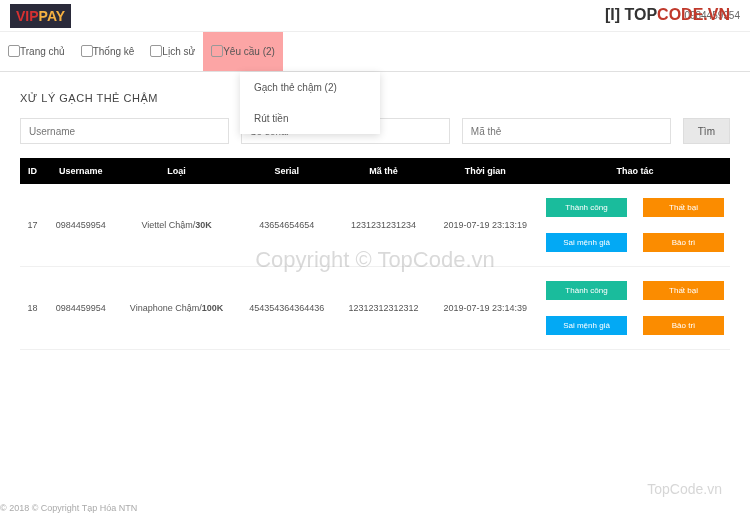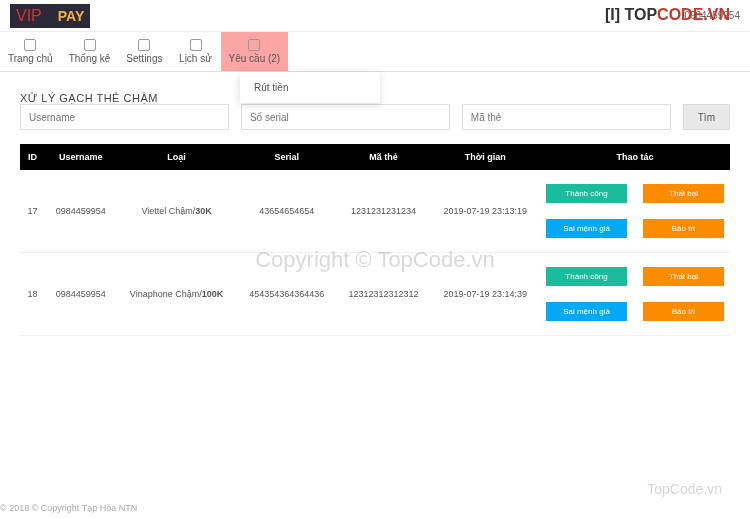--- a/index.html
+++ b/index.html
@@ -1,31 +1,31 @@
 <!DOCTYPE html>
 <html><head>
 <meta charset="utf-8">
 <style>
 * { margin: 0; padding: 0; box-sizing: border-box; }
 body { font-family: Arial, sans-serif; font-size: 11px; background: #fff; width: 750px; height: 519px; overflow: hidden; position: relative; }
 .header { height: 32px; background: #fff; display: flex; align-items: center; padding: 0 10px; border-bottom: 1px solid #eee; }
 .logo { background: #2a2a3a; padding: 2px 6px; display: inline-flex; align-items: center; height: 24px; }
-.logo-vip { color: #d63031; font-weight: normal; font-size: 16px; text-align: right; }
-.logo-pay { color: #f5b041; font-weight: bold; font-size: 14px; margin-left: 16px; }
+.logo-vip { color: #d63031; font-weight: bold; font-size: 14px; text-align: right; }
+.logo-pay { color: #f5b041; font-weight: bold; font-size: 14px; }
 .header-right { margin-left: auto; color: #666; font-size: 10px; }
 .watermark-top { position: absolute; right: 20px; top: 6px; font-size: 16px; font-weight: bold; color: #333; text-align: center; }
 .watermark-top .red { color: #c0392b; }
 .navbar { display: flex; background: #fff; border-bottom: 1px solid #e0e0e0; height: 40px; position: relative; }
-.nav-item { padding: 4px 8px; display: flex; flex-direction: column; align-items: center; justify-content: center; font-size: 10px; color: #555; cursor: pointer; min-width: 50px; }
+.nav-item { padding: 4px 8px; display: flex; flex-direction: row; align-items: center; justify-content: flex-start; font-size: 10px; color: #555; cursor: pointer; min-width: 50px; }
 .nav-item.active { background: #fca5a5; }
 .nav-icon { width: 12px; height: 12px; border: 1px solid #999; border-radius: 2px; margin-bottom: 2px; }
 .dropdown { position: absolute; left: 240px; top: 40px; background: #fff; box-shadow: 0 2px 8px rgba(0,0,0,0.15); width: 140px; z-index: 10; }
 .dropdown-item { padding: 10px 14px; font-size: 10px; color: #555; cursor: pointer; }
 .content { padding: 20px; }
-.page-title { font-size: 11px; color: #444; font-weight: normal; letter-spacing: 0.5px; }
+.page-title { font-size: 11px; color: #444; margin-bottom: 14px; font-weight: normal; letter-spacing: 0.5px; }
 .search-row { display: flex; gap: 12px; margin-bottom: 14px; }
 .search-input { flex: 1; padding: 6px 8px; border: 1px solid #e0e0e0; font-size: 10px; color: #999; height: 26px; }
 .search-btn { padding: 6px 14px; background: #e8e8e8; border: 1px solid #ddd; font-size: 10px; color: #555; cursor: pointer; height: 26px; }
 .table { width: 100%; border-collapse: collapse; }
 .table thead th { background: #000; color: #fff; padding: 8px 6px; font-size: 9px; font-weight: bold; text-align: center; }
 .table tbody td { padding: 14px 6px; font-size: 9px; color: #555; text-align: center; border-bottom: 1px solid #f0f0f0; vertical-align: middle; }
 .action-grid { display: grid; grid-template-columns: 1fr 1fr; gap: 16px; }
 .action-btn { padding: 5px 4px; color: #fff; font-size: 8px; text-align: center; cursor: pointer; }
 .btn-green { background: #1abc9c; }
 .btn-orange { background: #fb8c00; }
@@ -54,31 +54,28 @@
   <div class="nav-item">
       <span class="nav-icon"></span>
       <span>Trang chủ</span>
     </div>
   <div class="nav-item">
       <span class="nav-icon"></span>
       <span>Thống kê</span>
     </div>
   <div class="nav-item">
       <span class="nav-icon"></span>
-      <span>Settings</span>
-    </div>
-  <div class="nav-item">
-      <span class="nav-icon"></span>
       <span>Lịch sử</span>
     </div>
   <div class="nav-item active">
       <span class="nav-icon"></span>
       <span>Yêu cầu (2)</span>
     </div>
   <div class="dropdown">
+    <div class="dropdown-item">Gạch thẻ chậm (2)</div>
     <div class="dropdown-item">Rút tiền</div>
   </div>
 </div>
 
 <div class="content">
   <h2 class="page-title">XỬ LÝ GẠCH THẺ CHẬM</h2>
 
   <div class="search-row">
     <input class="search-input" placeholder="Username" style="">
     <input class="search-input" placeholder="Số serial" style="">

